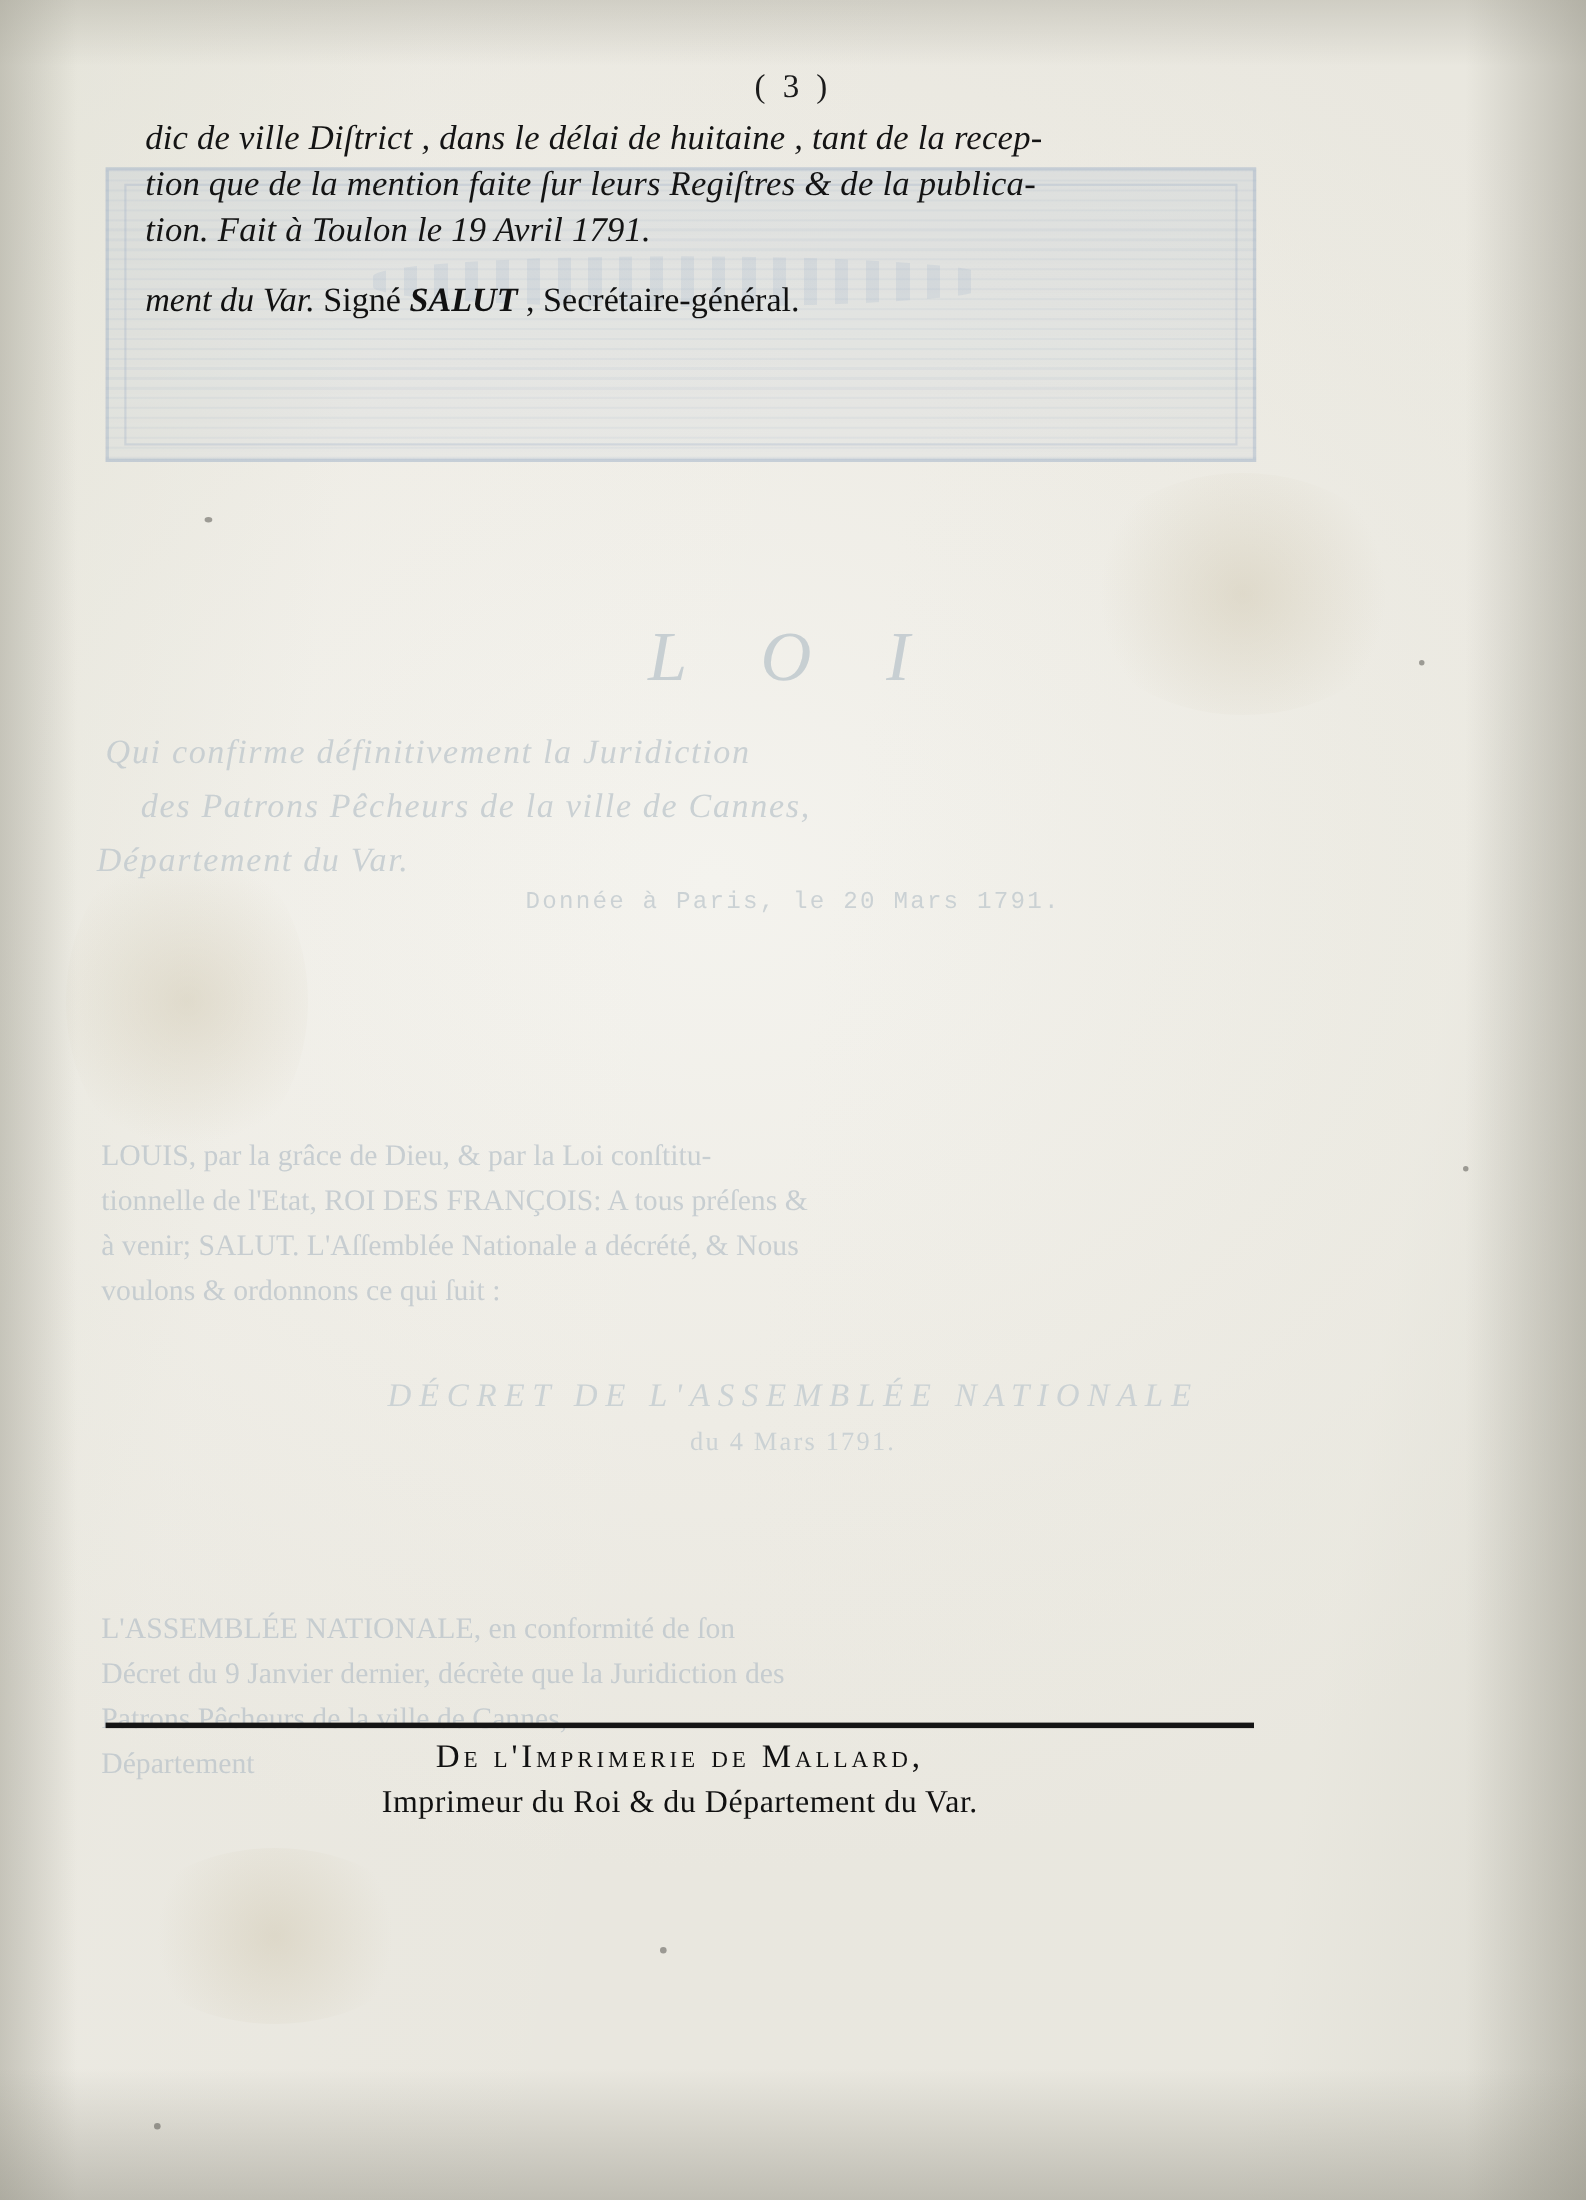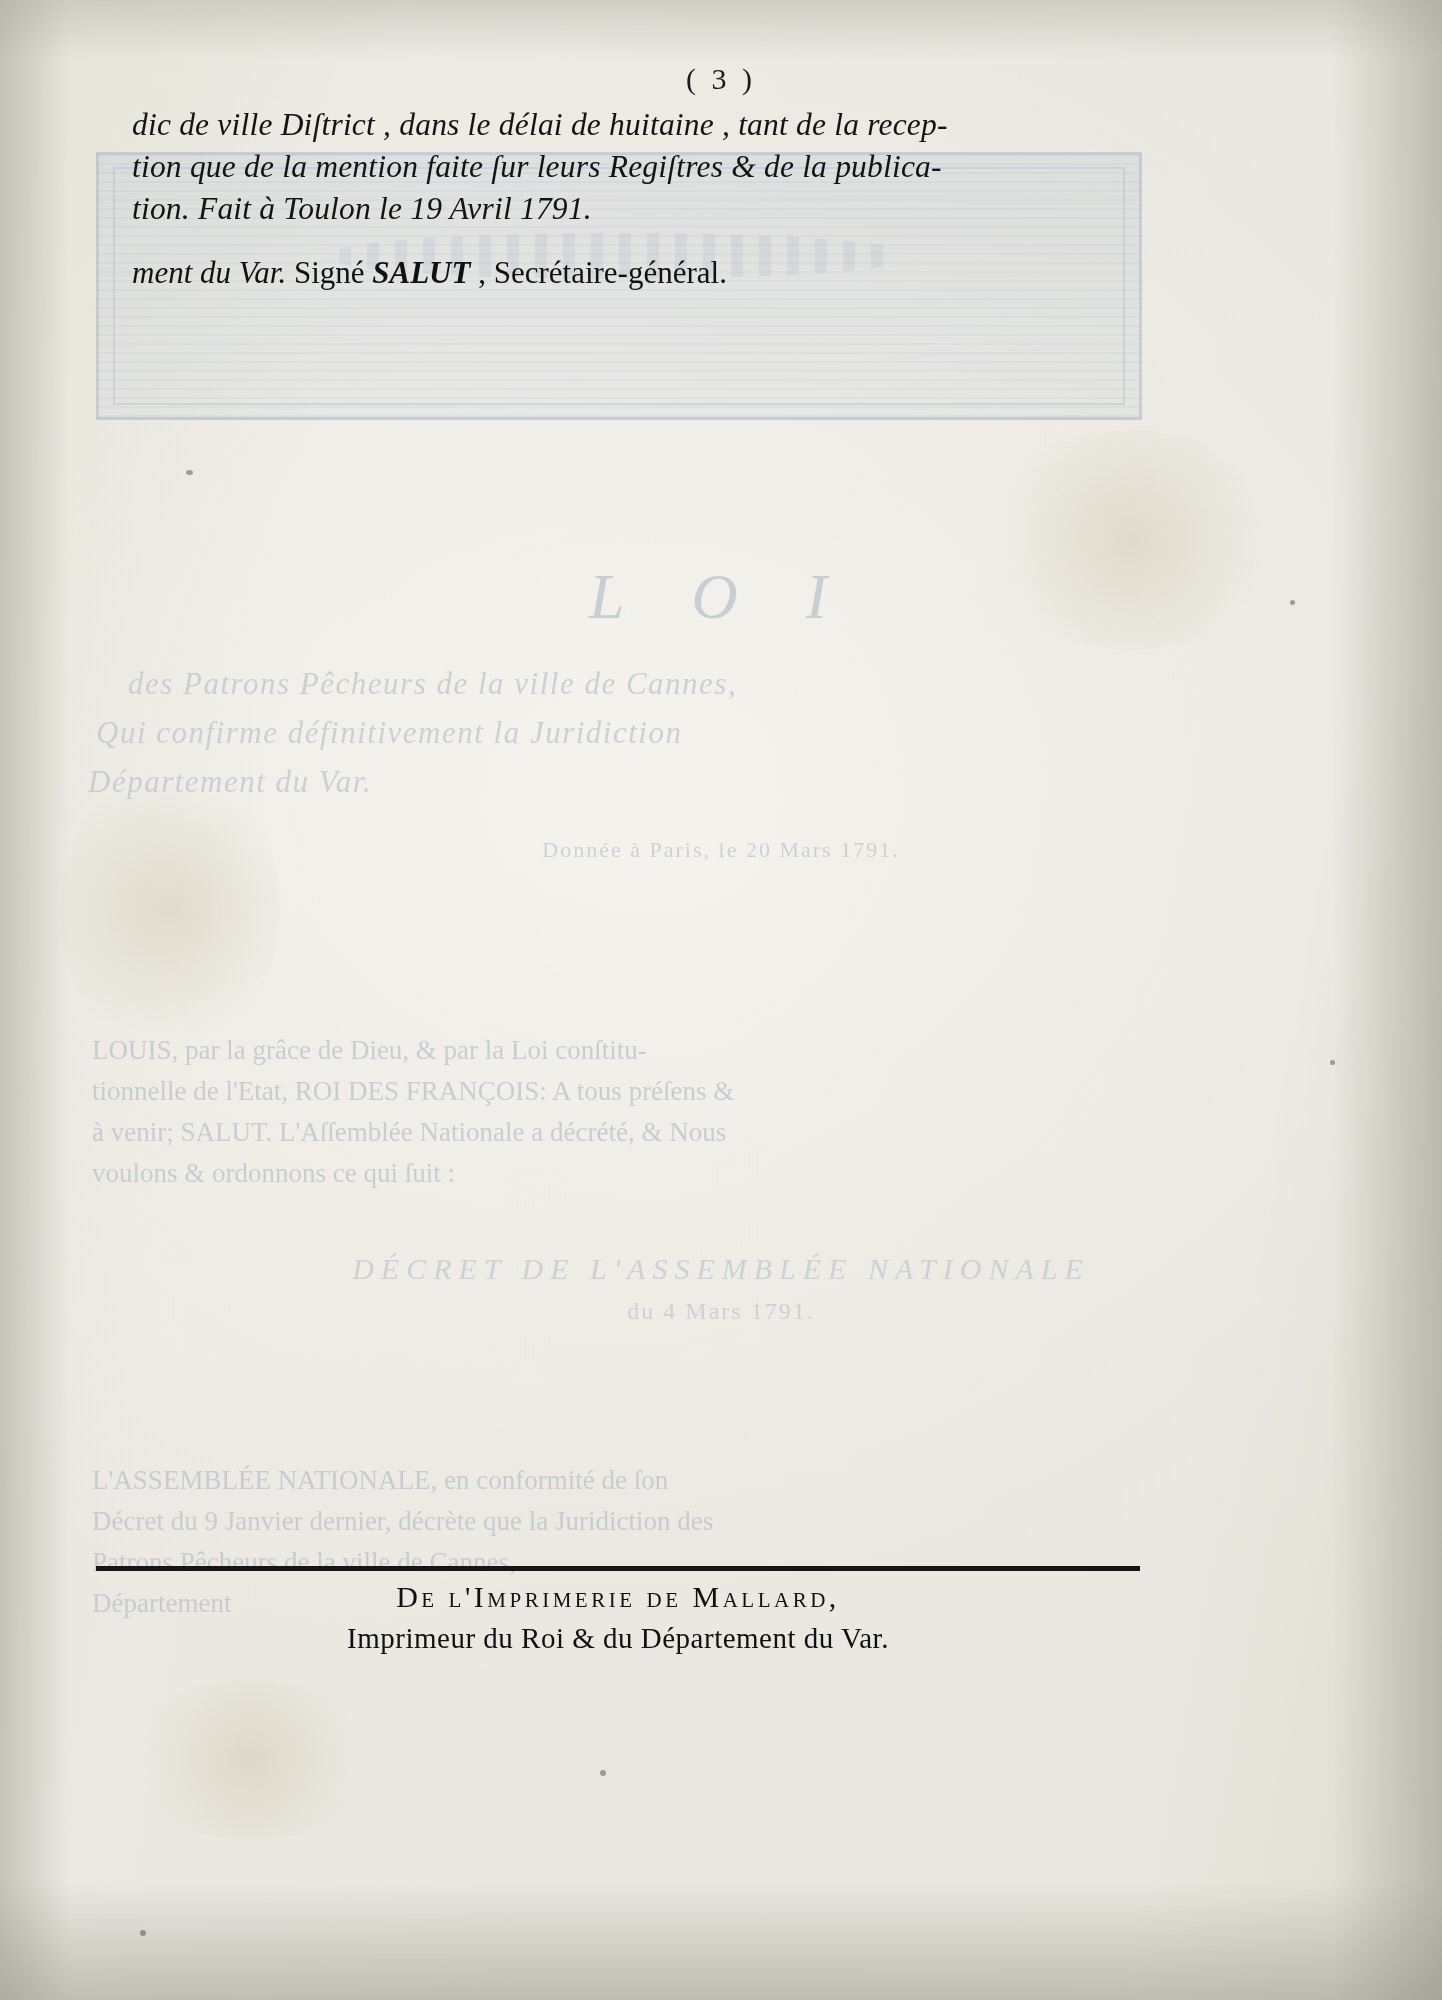--- a/index.html
+++ b/index.html
@@ -117,21 +117,21 @@
     line-height: 1.58;
     letter-spacing: 1.5px;
     color: #bfc8cd;
     text-align: left;
     padding: 0 96px;
   }
   .bleed .bl-date {
     font-size: 22px;
     letter-spacing: 2px;
     color: #c0c9ce;
-    margin-top: 30px;
+    font-family: Liberation Mono, monospace;
   }
   .bleed .bl-body {
     font-size: 27px;
     line-height: 1.52;
     color: #bcc5cb;
     text-align: left;
     padding: 0 92px;
   }
   .bleed .bl-caps {
     font-size: 30px;
@@ -246,22 +246,22 @@
   <div class="speck" style="left:140px; top:1930px; width:6px; height:6px;"></div>
   <div class="speck" style="left:1290px; top:600px; width:5px; height:5px;"></div>
   <div class="speck" style="left:1330px; top:1060px; width:5px; height:5px;"></div>
 
   <div class="stamp">
     <div class="stamp-ornament"></div>
   </div>
 
   <div class="bleed" style="top:560px;">
     <div class="bl-title">L O I</div>
+    <div class="bl-sub">Qui confirme définitivement la Juridiction</div>
     <div class="bl-sub" style="padding-left:128px;">des Patrons Pêcheurs de la ville de Cannes,</div>
-    <div class="bl-sub">Qui confirme définitivement la Juridiction</div>
     <div class="bl-sub" style="padding-left:88px;">Département du Var.</div>
     <div class="bl-date">Donnée à Paris, le 20 Mars 1791.</div>
   </div>
 
   <div class="bleed" style="top:1030px;">
     <div class="bl-body">LOUIS, par la grâce de Dieu, &amp; par la Loi conſtitu-</div>
     <div class="bl-body">tionnelle de l'Etat, ROI DES FRANÇOIS: A tous préſens &amp;</div>
     <div class="bl-body">à venir; SALUT. L'Aſſemblée Nationale a décrété, &amp; Nous</div>
     <div class="bl-body">voulons &amp; ordonnons ce qui ſuit :</div>
   </div>

